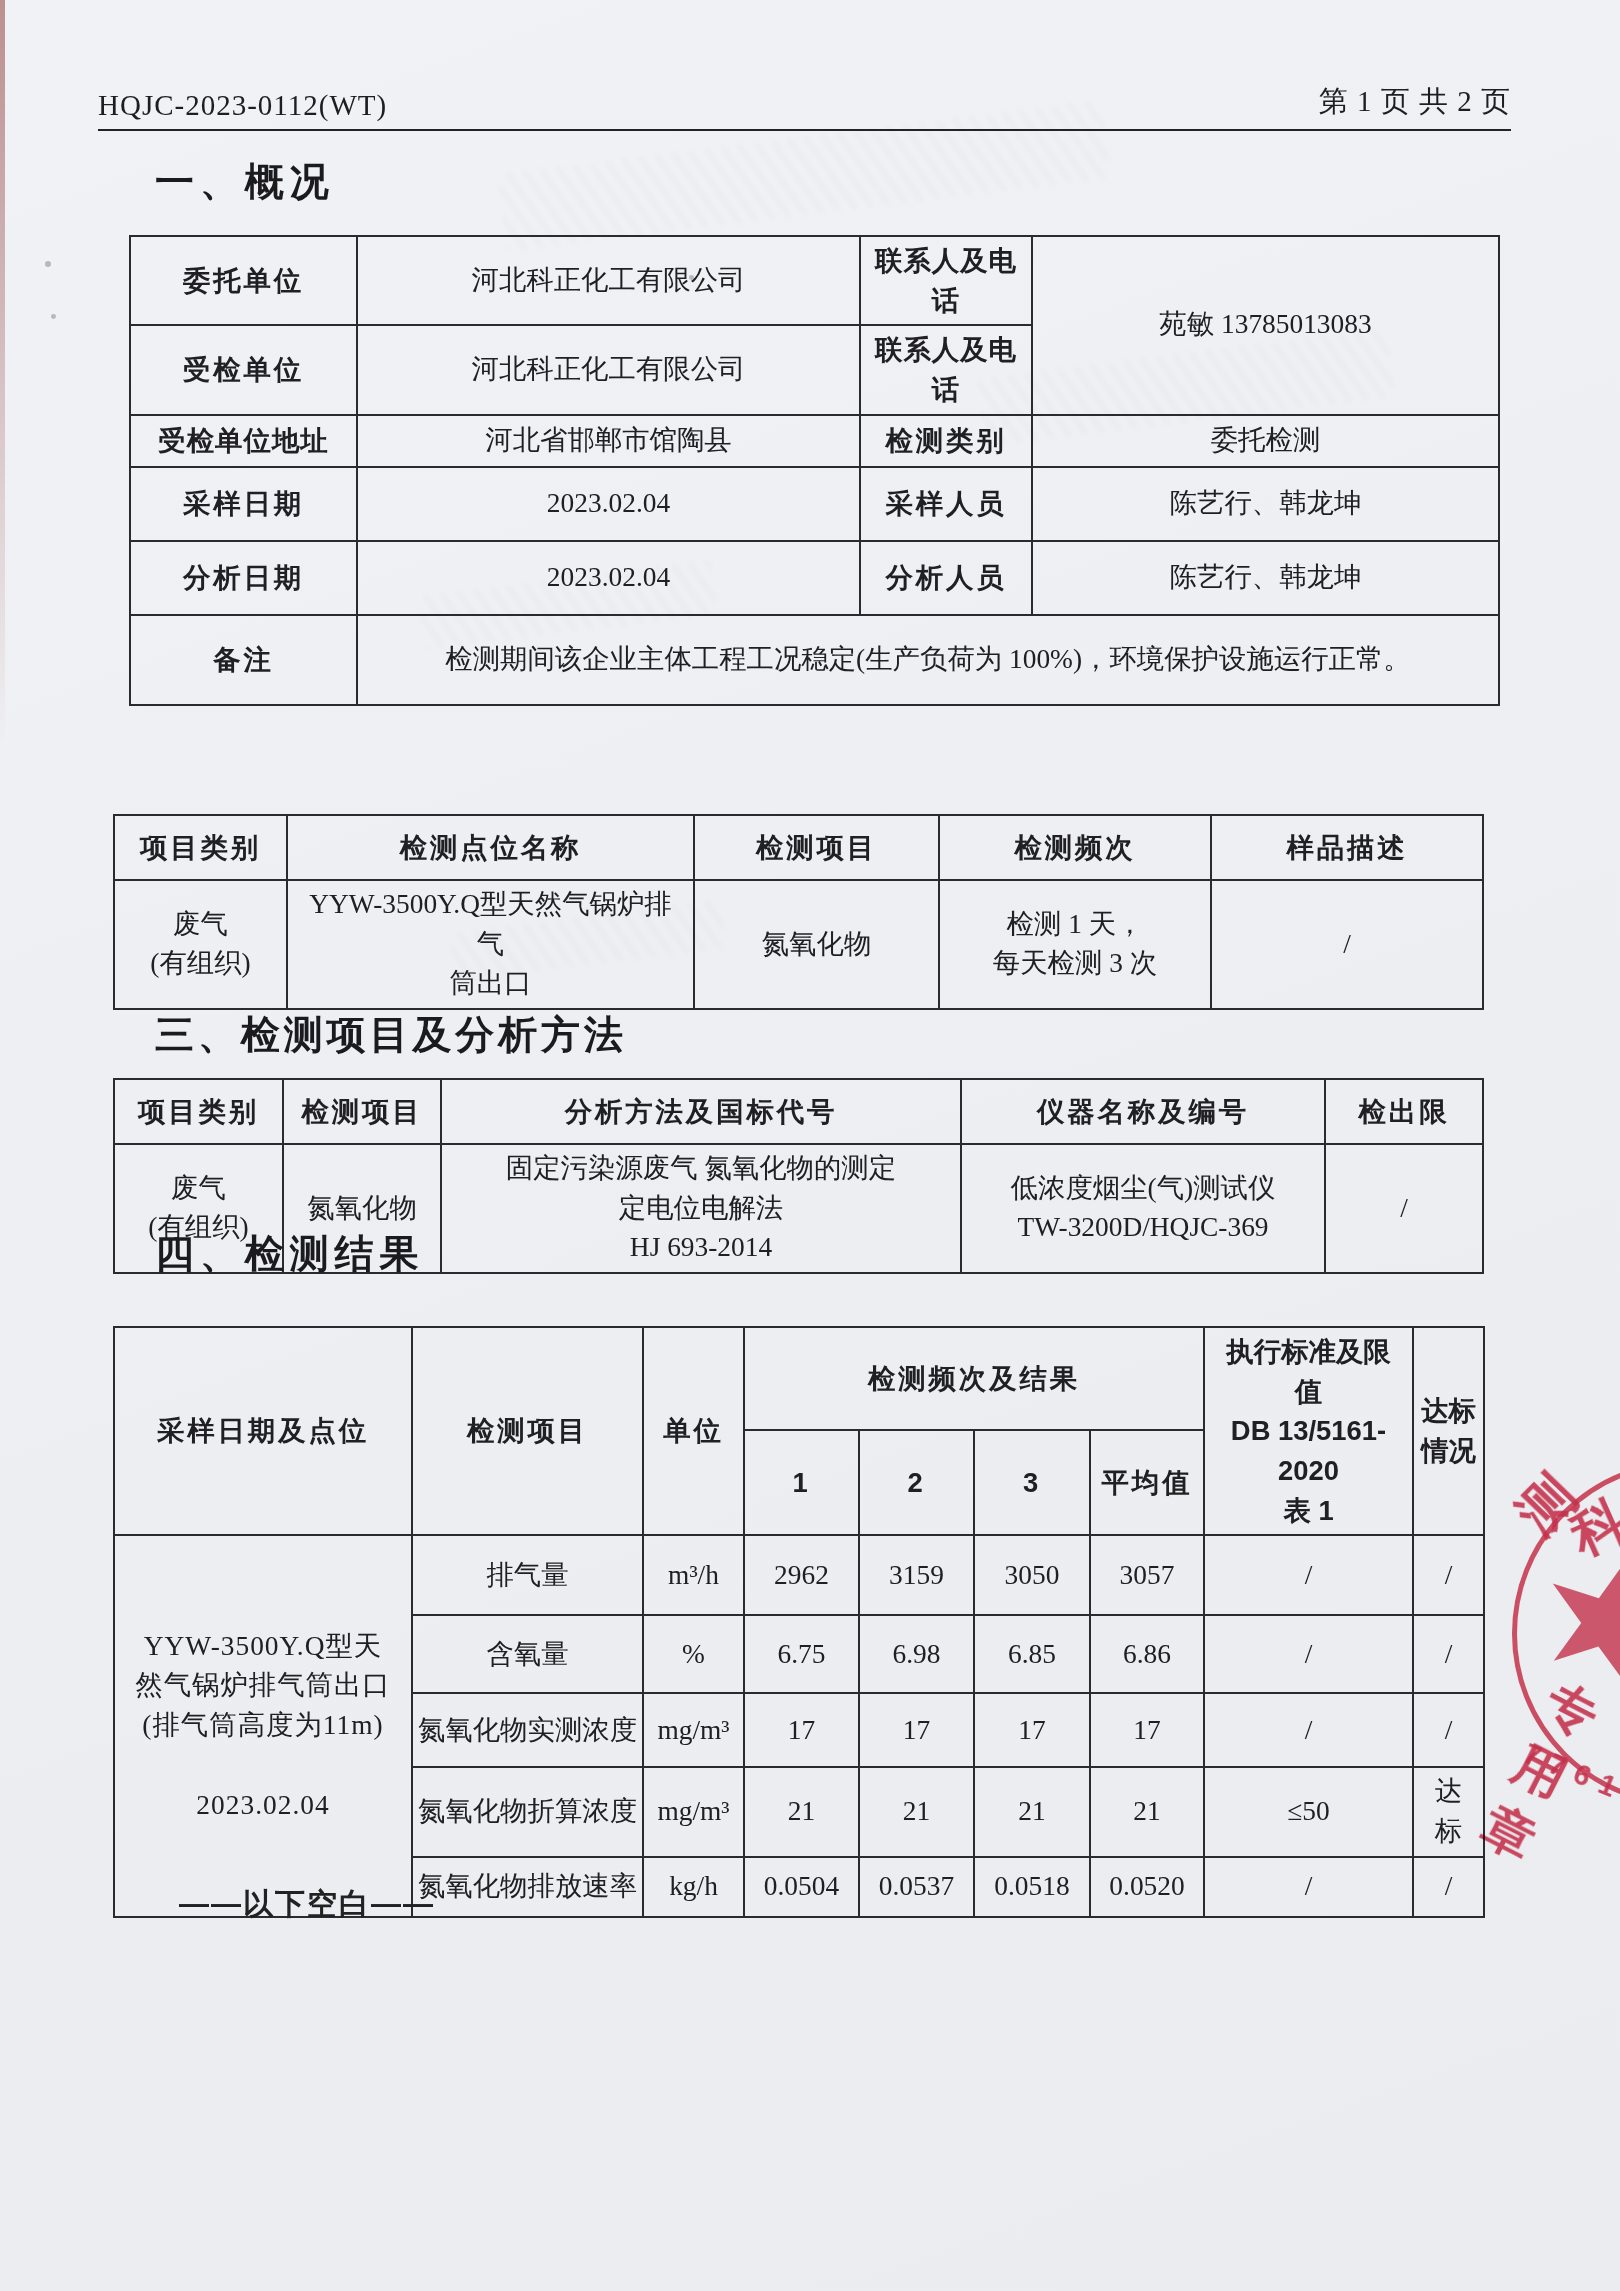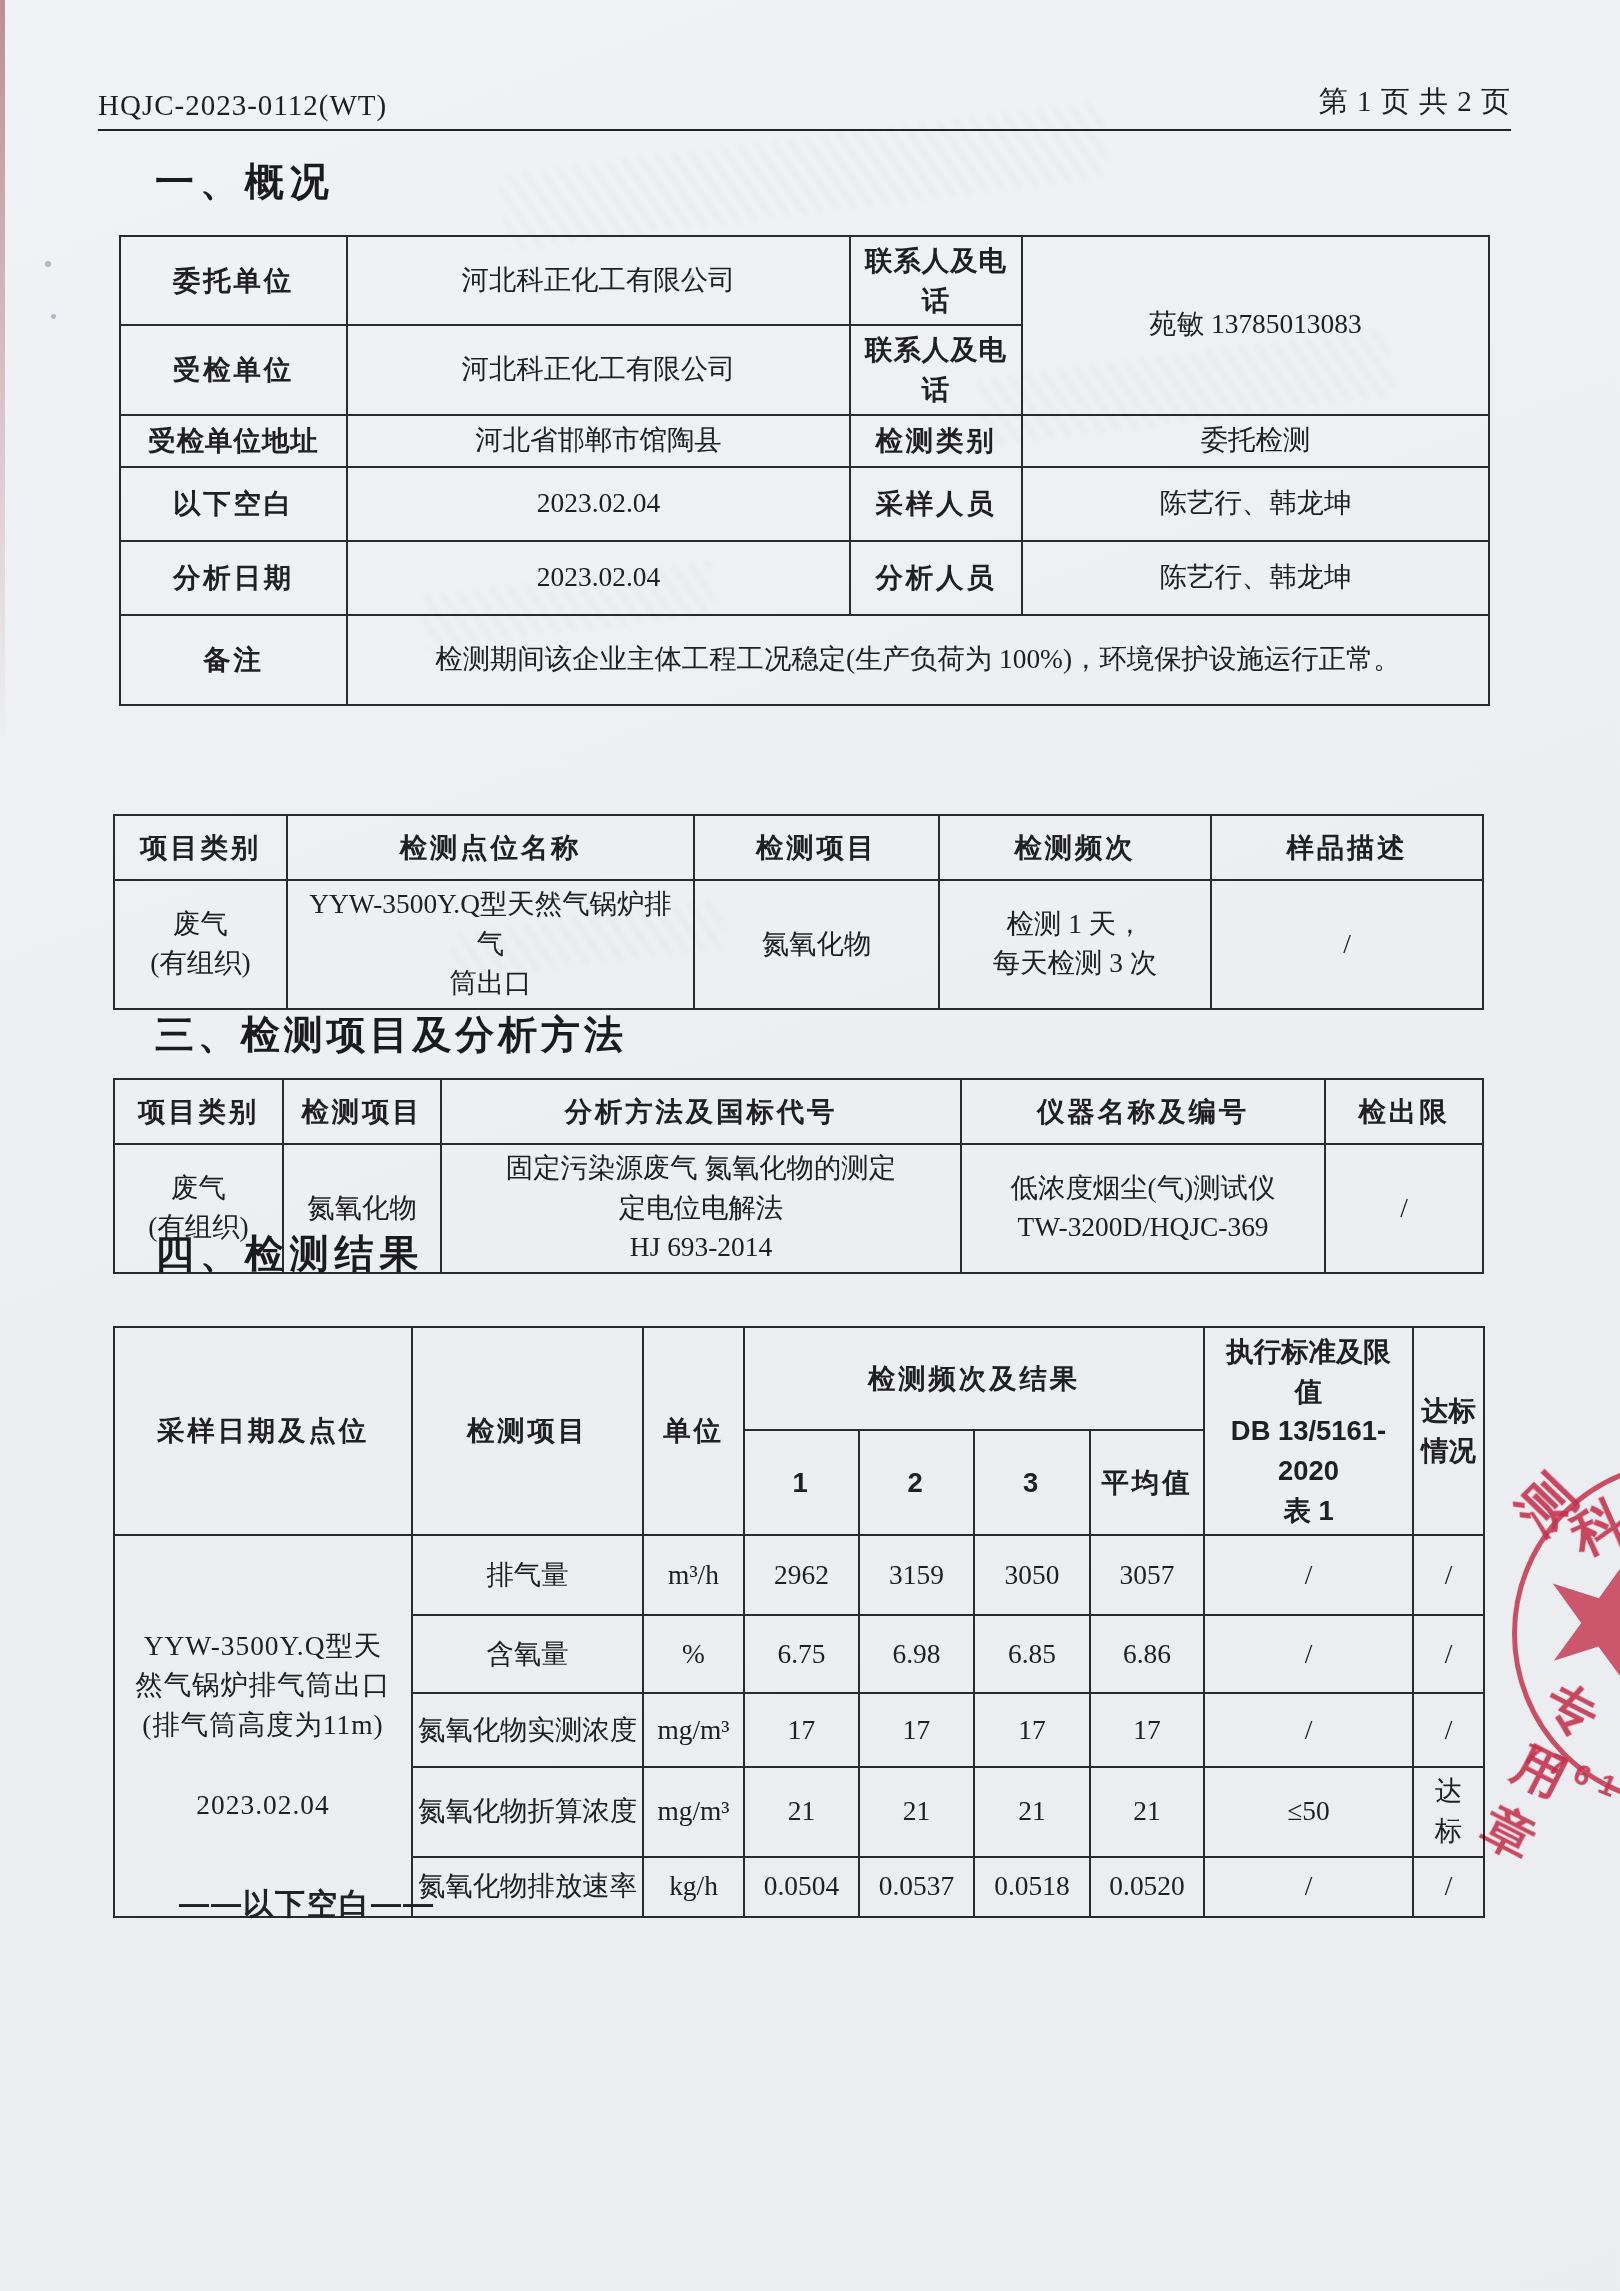--- a/index.html
+++ b/index.html
@@ -101,21 +101,21 @@
   <div class="speck" style="left:689px;top:275px;width:4.9px;height:4.9px;"></div>
   <div class="speck" style="left:1082px;top:1183px;width:3.9px;height:3.9px;"></div>
 
   <div class="doc-header">
     <span>HQJC-2023-0112(WT)</span>
     <span>第 1 页 共 2 页</span>
   </div>
 
   <div class="sec-title" style="left:155px;top:155px;">一、概况</div>
 
-  <table class="tbl" style="left:119px;top:235px;width:1368px;">
+  <table class="tbl" style="left:129px;top:235px;width:1368px;">
     <colgroup>
         <col style="width:227px">
         <col style="width:503px">
         <col style="width:172px">
         <col style="width:467px">
       </colgroup>
     <tbody>
         <tr style="height:74px">
       <td class="lbl">委托单位</td>
       <td>河北科正化工有限公司</td>
@@ -127,21 +127,21 @@
       <td>河北科正化工有限公司</td>
       <td class="lbl" style="letter-spacing:1px;">联系人及电话</td>
     </tr>
     <tr style="height:52px">
       <td class="lbl" style="letter-spacing:1px;">受检单位地址</td>
       <td>河北省邯郸市馆陶县</td>
       <td class="lbl">检测类别</td>
       <td>委托检测</td>
     </tr>
     <tr style="height:74px">
-      <td class="lbl">以下空白</td>
+      <td class="lbl">采样日期</td>
       <td>2023.02.04</td>
       <td class="lbl">采样人员</td>
       <td>陈艺行、韩龙坤</td>
     </tr>
     <tr style="height:74px">
       <td class="lbl">分析日期</td>
       <td>2023.02.04</td>
       <td class="lbl">分析人员</td>
       <td>陈艺行、韩龙坤</td>
     </tr>

